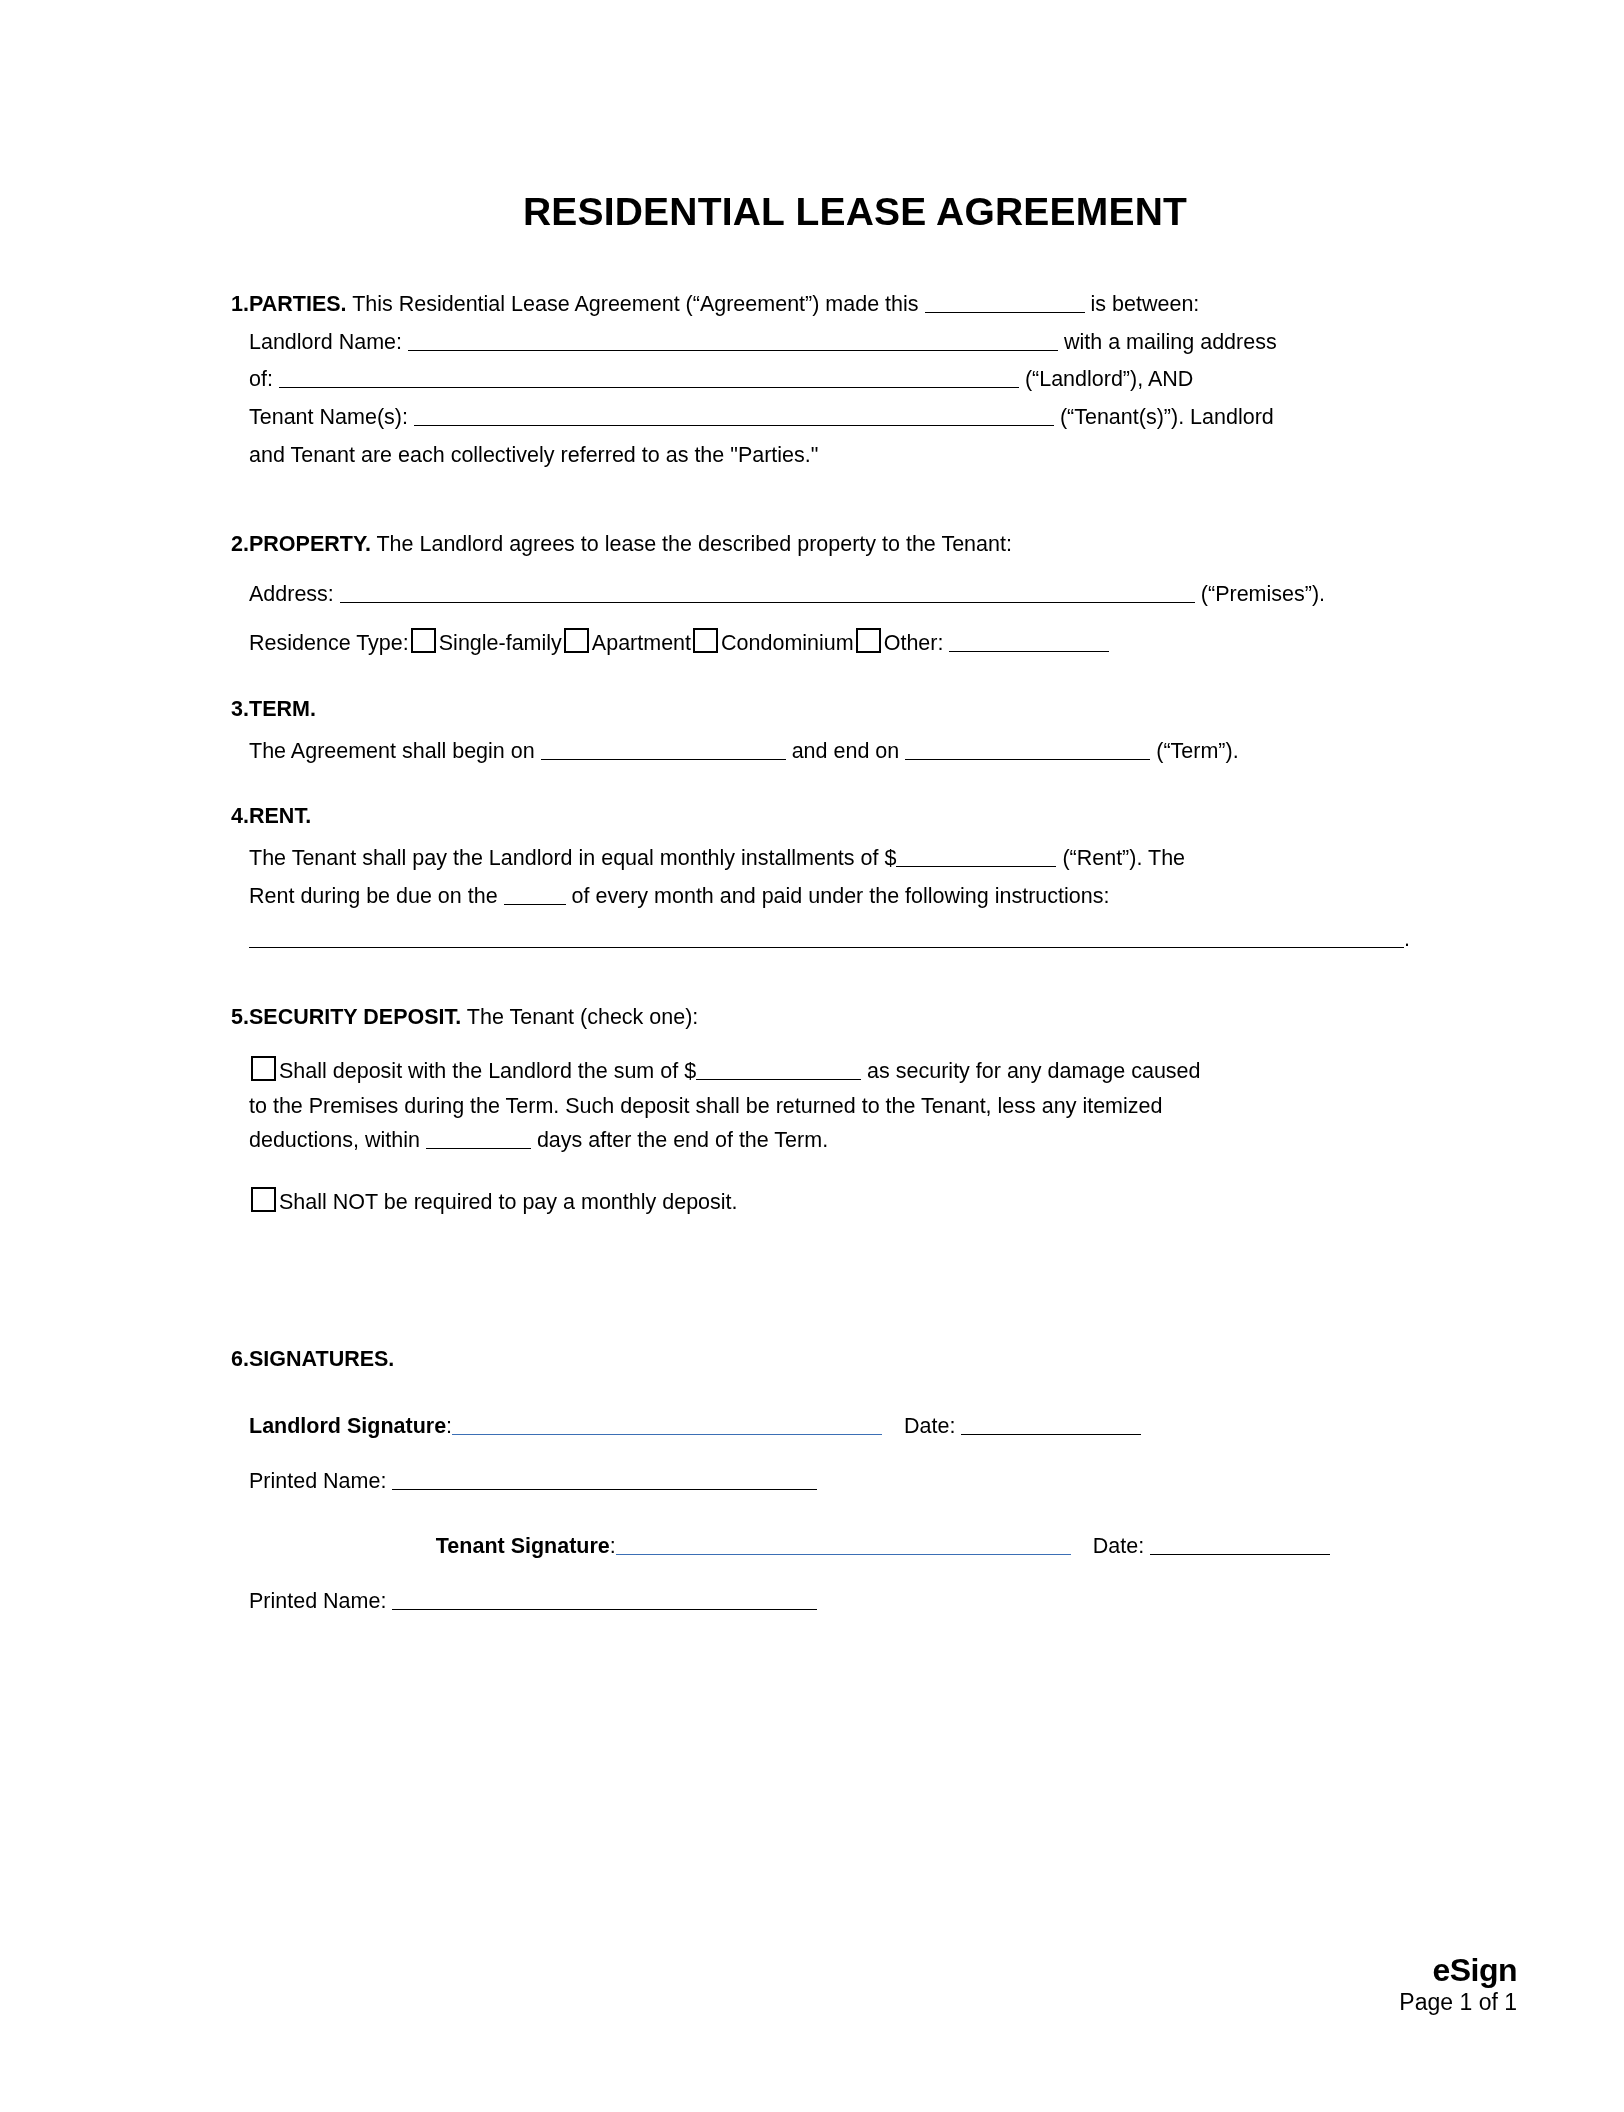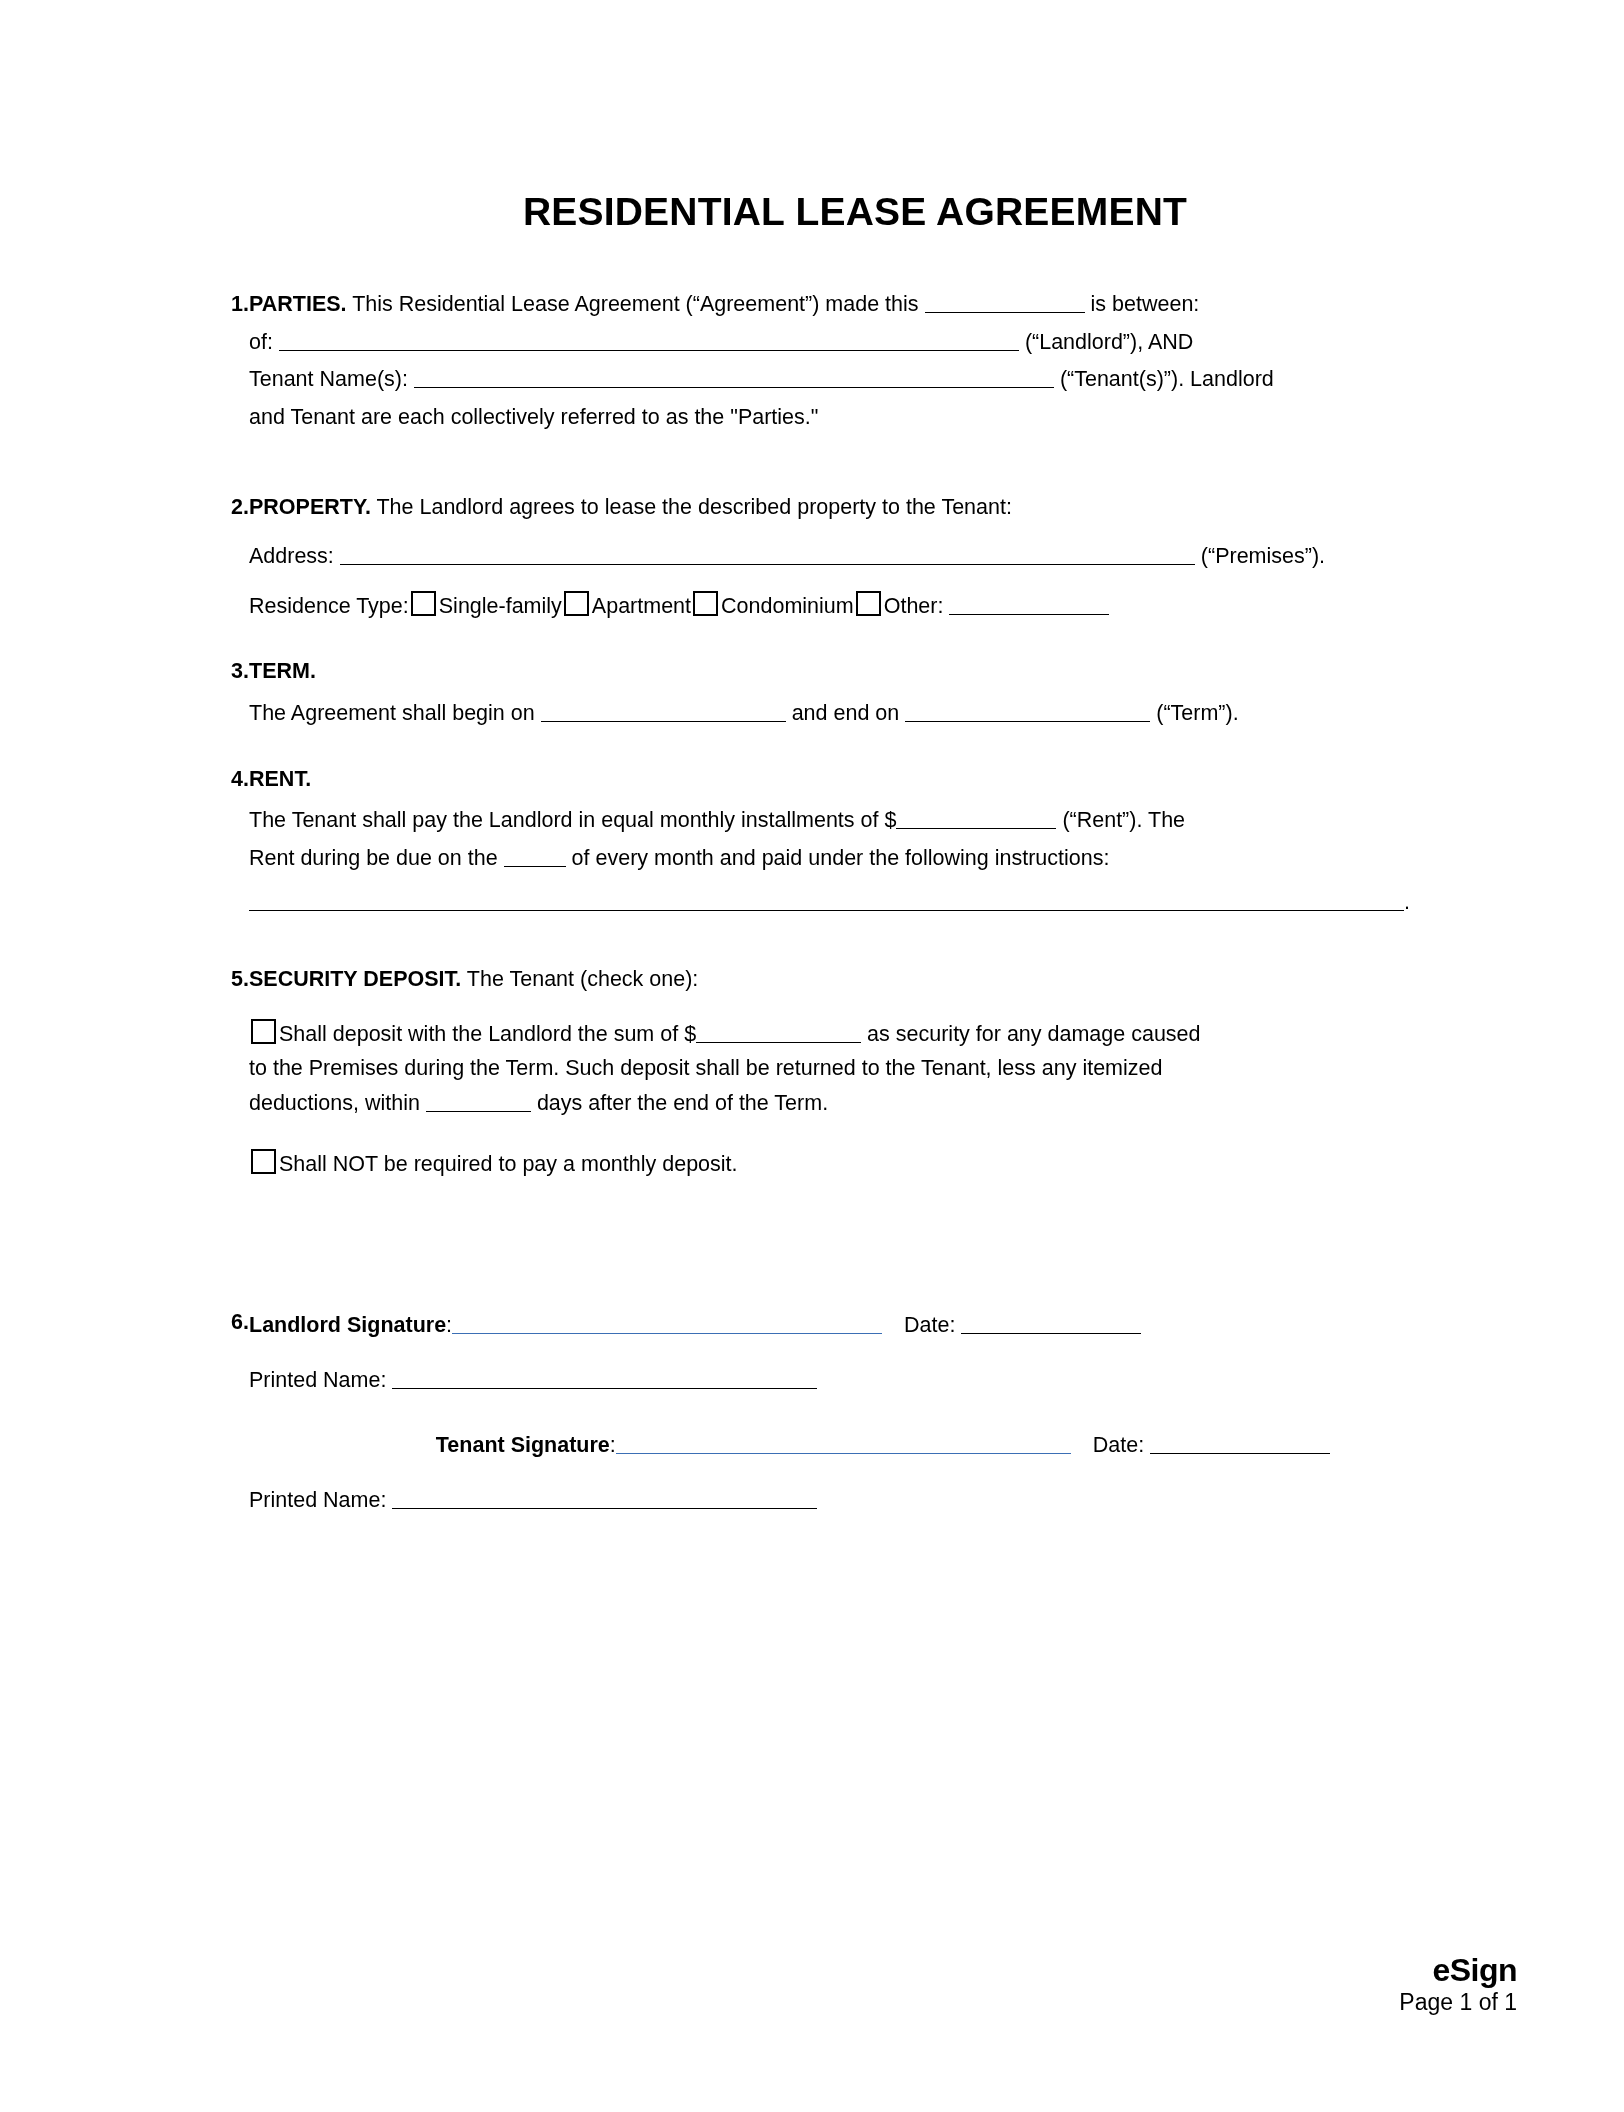--- a/index.html
+++ b/index.html
@@ -97,20 +97,25 @@
   <h1 class="doc-title">RESIDENTIAL LEASE AGREEMENT</h1>
 
   <div class="section" style="margin-top:52px;">
     <span class="num">1.</span>
     <div class="para">
       <span class="bold">PARTIES.</span><span> This Residential Lease Agreement (“Agreement”) made this</span>
       <span class="line" style="width:160px;"></span>
       <span>is between:</span>
     </div>
     <div class="para">
+      <span>Landlord Name:</span>
+      <span class="line" style="width:650px;"></span>
+      <span>with a mailing address</span>
+    </div>
+    <div class="para">
       <span>of:</span>
       <span class="line" style="width:740px;"></span>
       <span>(“Landlord”), AND</span>
     </div>
     <div class="para">
       <span>Tenant Name(s):</span>
       <span class="line" style="width:640px;"></span>
       <span>(“Tenant(s)”). Landlord</span>
     </div>
     <div class="para">and Tenant are each collectively referred to as the "Parties."</div>
@@ -174,20 +179,21 @@
       <span class="line" style="width:105px;"></span>
       <span>days after the end of the Term.</span>
     </div>
     <div class="para" style="margin-top:26px;">
       <span class="cbox"></span><span>Shall NOT be required to pay a monthly deposit.</span>
     </div>
   </div>
 
   <div class="section" style="margin-top:120px;">
     <span class="num">6.</span>
+    <div class="para bold">SIGNATURES.</div>
 
     <div class="sig-block">
       <div class="sig-row">
         <span class="bold">Landlord Signature</span><span>:</span><span class="blue-line" style="width:430px;"></span>
         <span style="margin-left:16px;">Date:</span>
         <span class="line" style="width:180px;"></span>
       </div>
       <div class="sig-row">
         <span>Printed Name:</span>
         <span class="line" style="width:425px;"></span>

